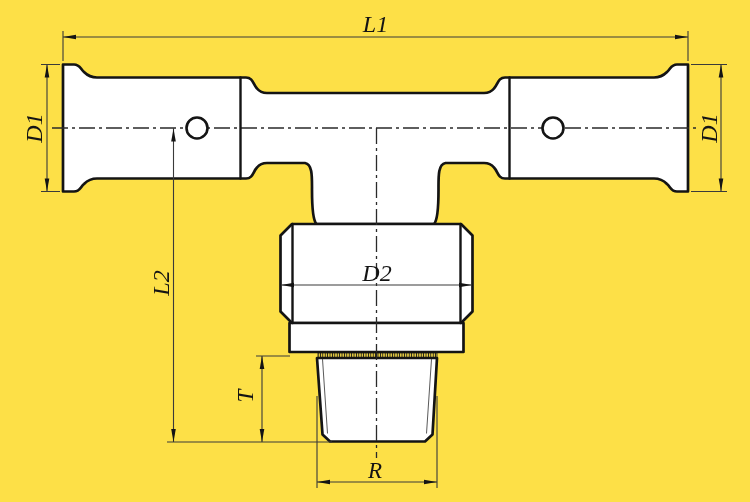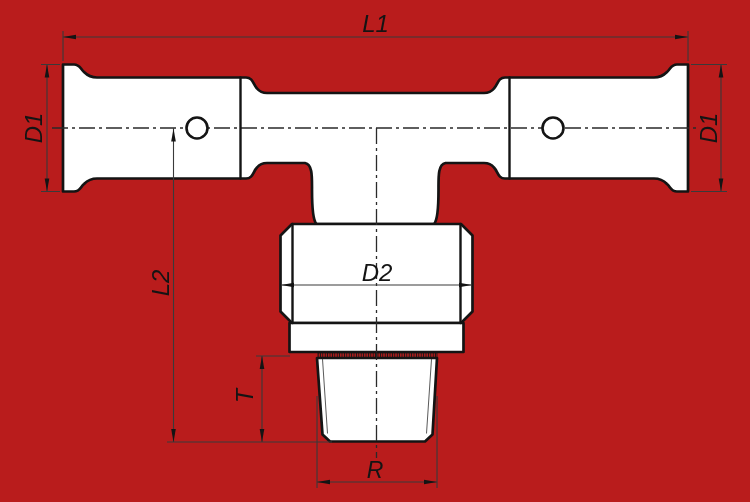--- a/index.html
+++ b/index.html
@@ -1,21 +1,21 @@
 <!DOCTYPE html>
 <html><head>
 <meta charset="utf-8">
 <style>
   html, body { margin: 0; padding: 0; background: #ffffff; }
   .canvas {
     position: relative;
     width: 750px; height: 502px;
-    background: #b91c1c;
+    background: #fde047;
     overflow: hidden;
-    font-family: Liberation Sans, sans-serif;
+    font-family: Liberation Serif, serif;
   }
   svg { display: block; }
   .bold-fill   { stroke: #141414; stroke-width: 2.7; fill: #ffffff; stroke-linejoin: round; }
   .edge-line   { stroke: #141414; stroke-width: 2.4; fill: none; stroke-linecap: round; }
   .thin-line   { stroke: #3a3a3a; stroke-width: 1.1; fill: none; }
   .minor-line  { stroke: #5a5a5a; stroke-width: 1;   fill: none; }
   .centerline  { stroke: #2a2a2a; stroke-width: 1.3; fill: none; stroke-dasharray: 16 4 3 4; }
   .arrow       { fill: #141414; stroke: none; }
   .dim-label   { fill: #141414; font-style: italic; font-size: 24px; text-anchor: middle; }
   .dim-label-small { fill: #141414; font-style: italic; font-size: 23px; text-anchor: middle; }

